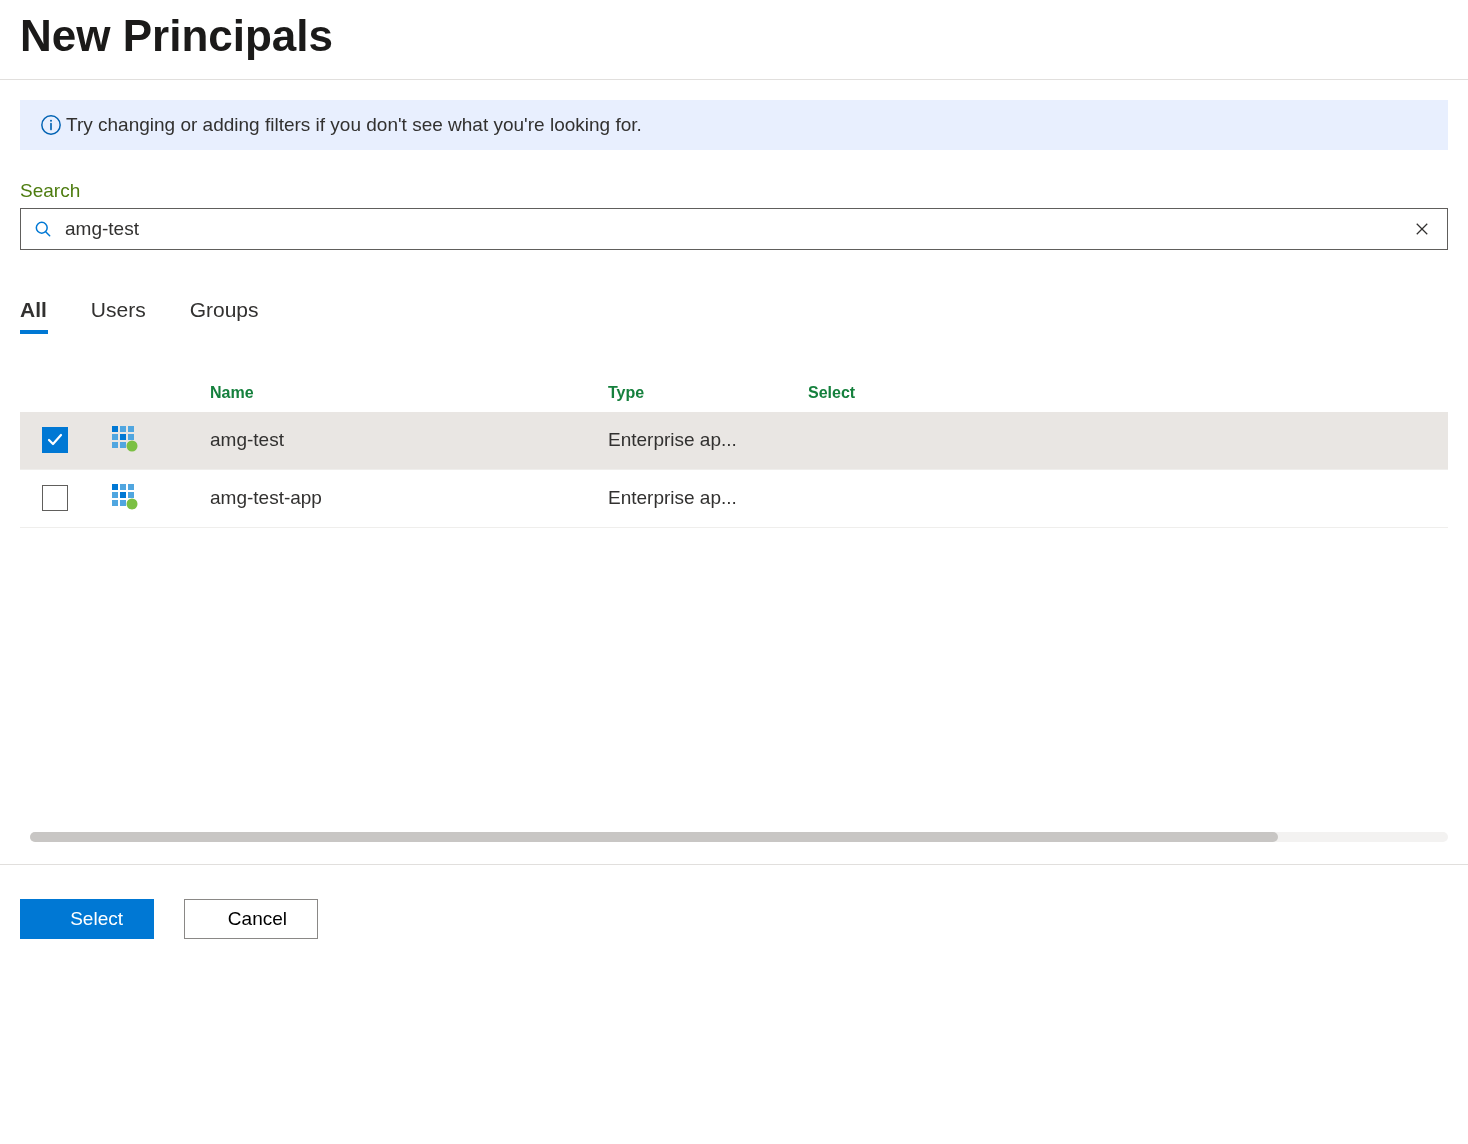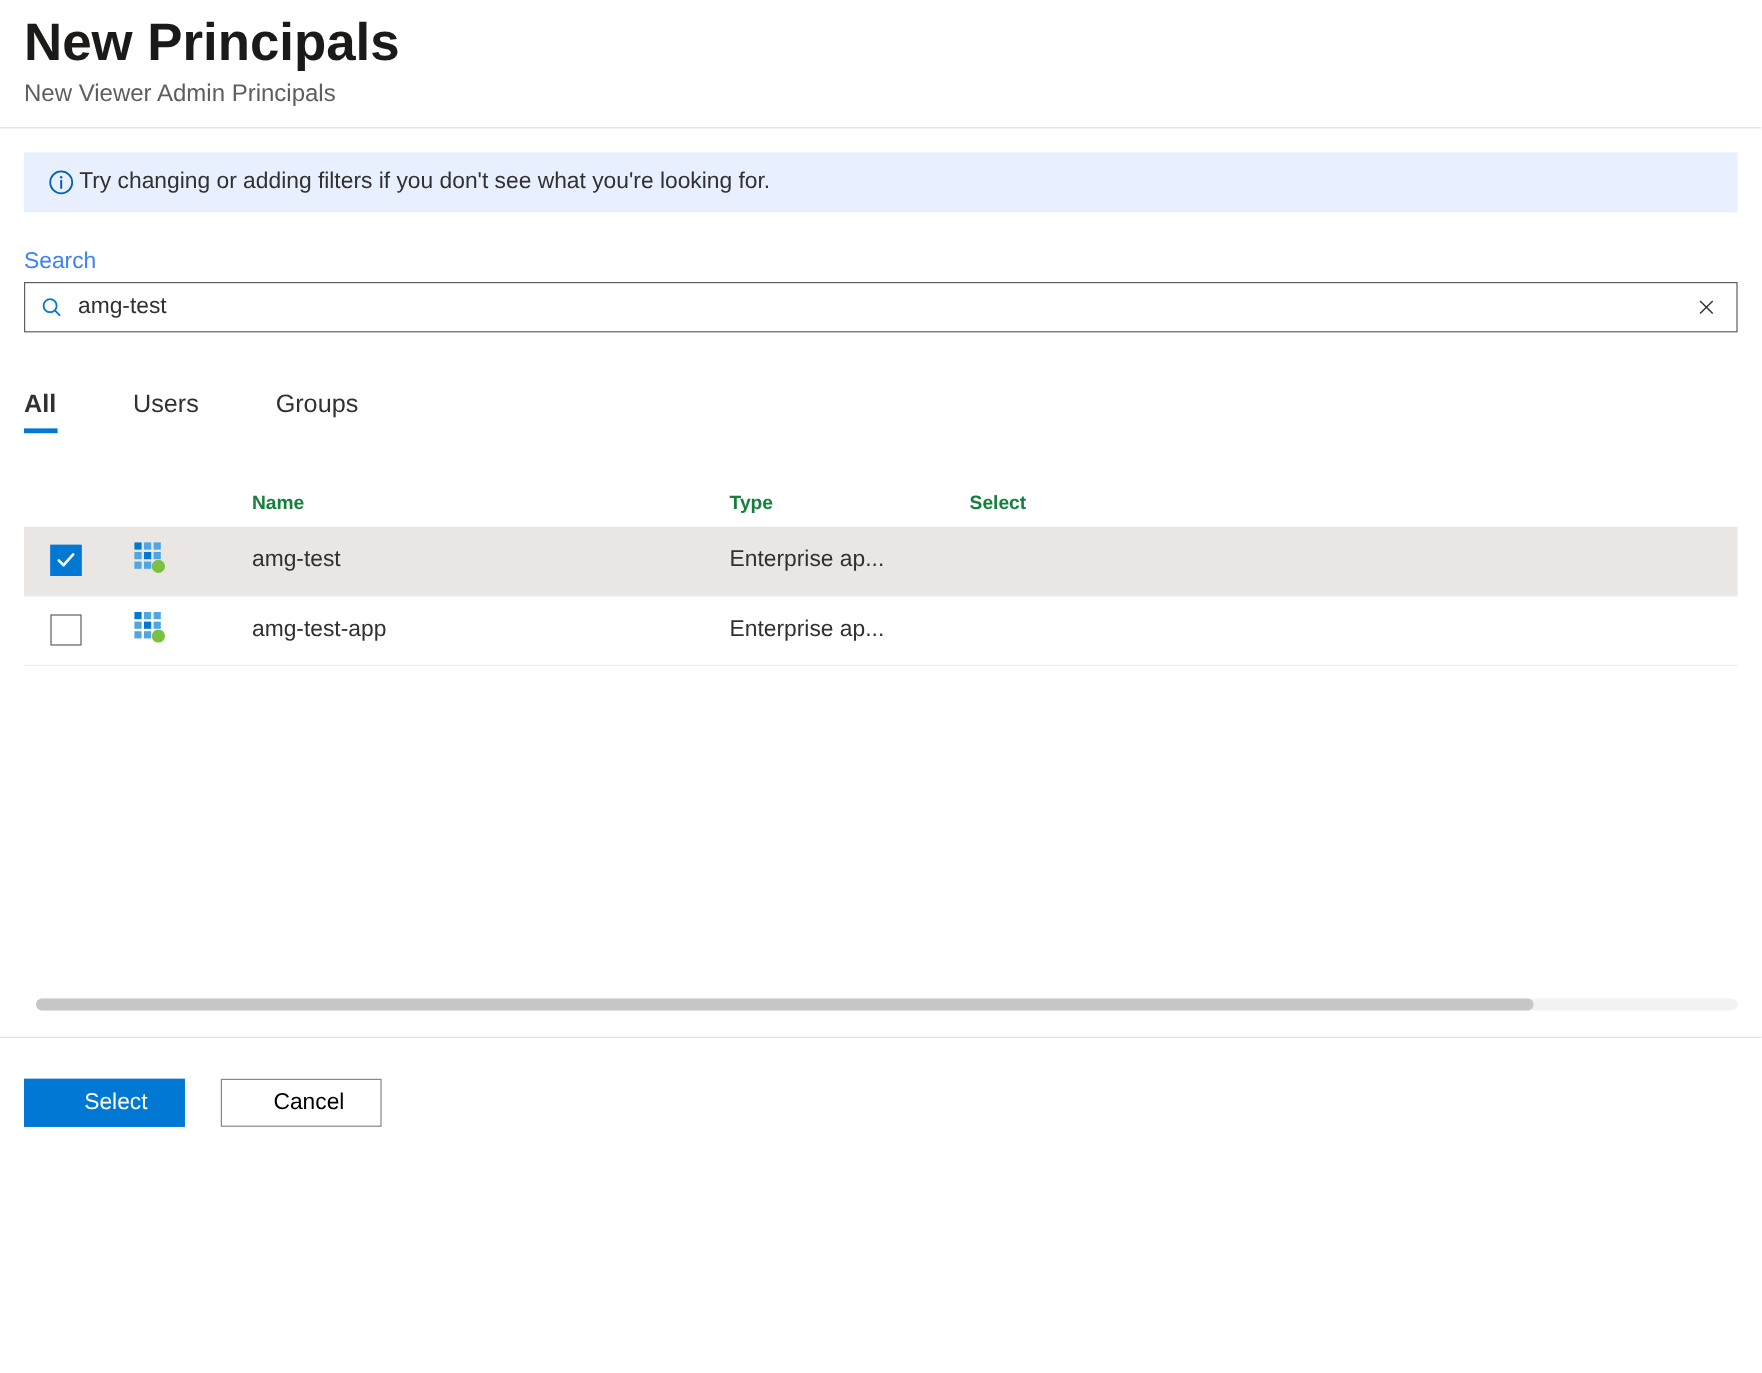--- a/index.html
+++ b/index.html
@@ -45,21 +45,21 @@
       width: 22px;
       height: 22px;
       flex-shrink: 0;
     }
     .info-text {
       font-size: 19px;
       color: #323130;
     }
     .search-label {
       font-size: 19px;
-      color: #3b82f6;
+      color: #4d7c0f;
       display: block;
       margin-bottom: 6px;
     }
     .search-wrap {
       display: flex;
       align-items: center;
       border: 1px solid #605e5c;
       height: 42px;
       padding: 0 12px;
       gap: 12px;
@@ -77,21 +77,21 @@
       background: none;
       border: none;
       cursor: pointer;
       padding: 4px;
       display: flex;
       align-items: center;
     }
     .clear-btn svg { width: 18px; height: 18px; }
     .tabs {
       display: flex;
-      gap: 64px;
+      gap: 44px;
       margin-top: 48px;
       margin-bottom: 44px;
     }
     .tab {
       font-size: 21px;
       color: #323130;
       cursor: pointer;
       padding-bottom: 8px;
       position: relative;
     }
@@ -198,21 +198,20 @@
       background: #0078d4;
       color: #fff;
       border-color: #0078d4;
     }
   </style>
 </head>
 <body>
 
 <div class="header">
   <h1 class="page-title">New Principals</h1>
-  <div class="page-subtitle">New Viewer Admin Principals</div>
 </div>
 <hr class="hr-top">
 
 <div class="content">
   <div class="info-banner">
     <svg class="info-icon" viewBox="0 0 24 24" fill="none">
       <circle cx="12" cy="12" r="10" stroke="#0062b3" stroke-width="1.6"></circle>
       <line x1="12" y1="10.5" x2="12" y2="17" stroke="#0062b3" stroke-width="1.8" stroke-linecap="round"></line>
       <circle cx="12" cy="7.3" r="1.1" fill="#0062b3"></circle>
     </svg>

